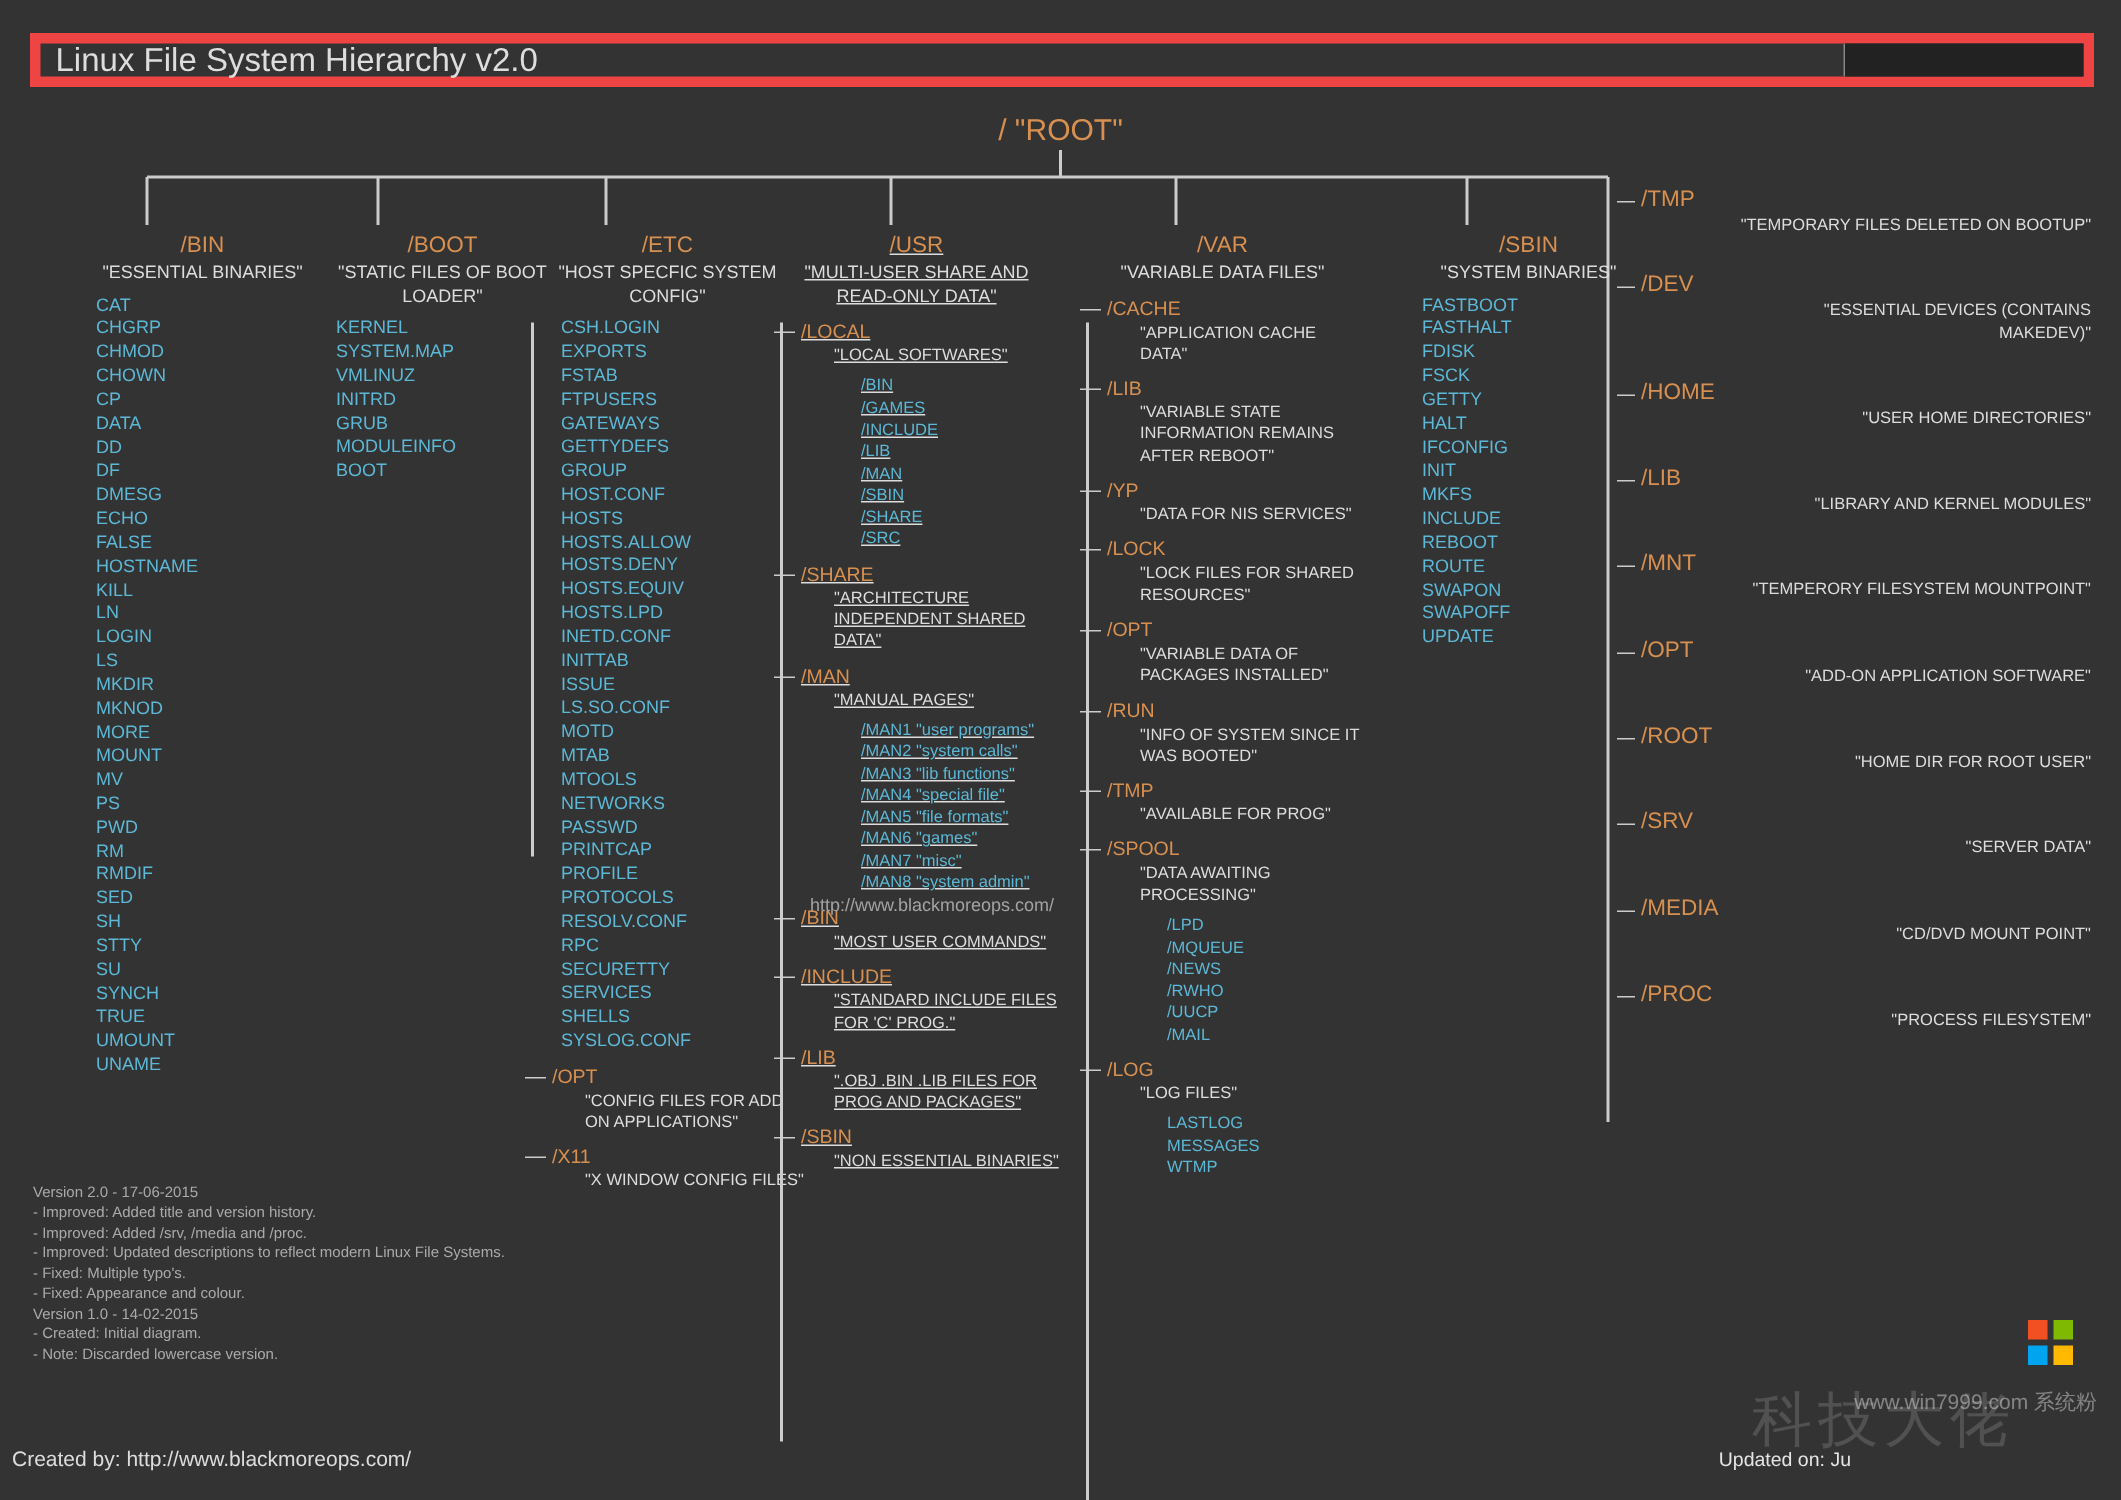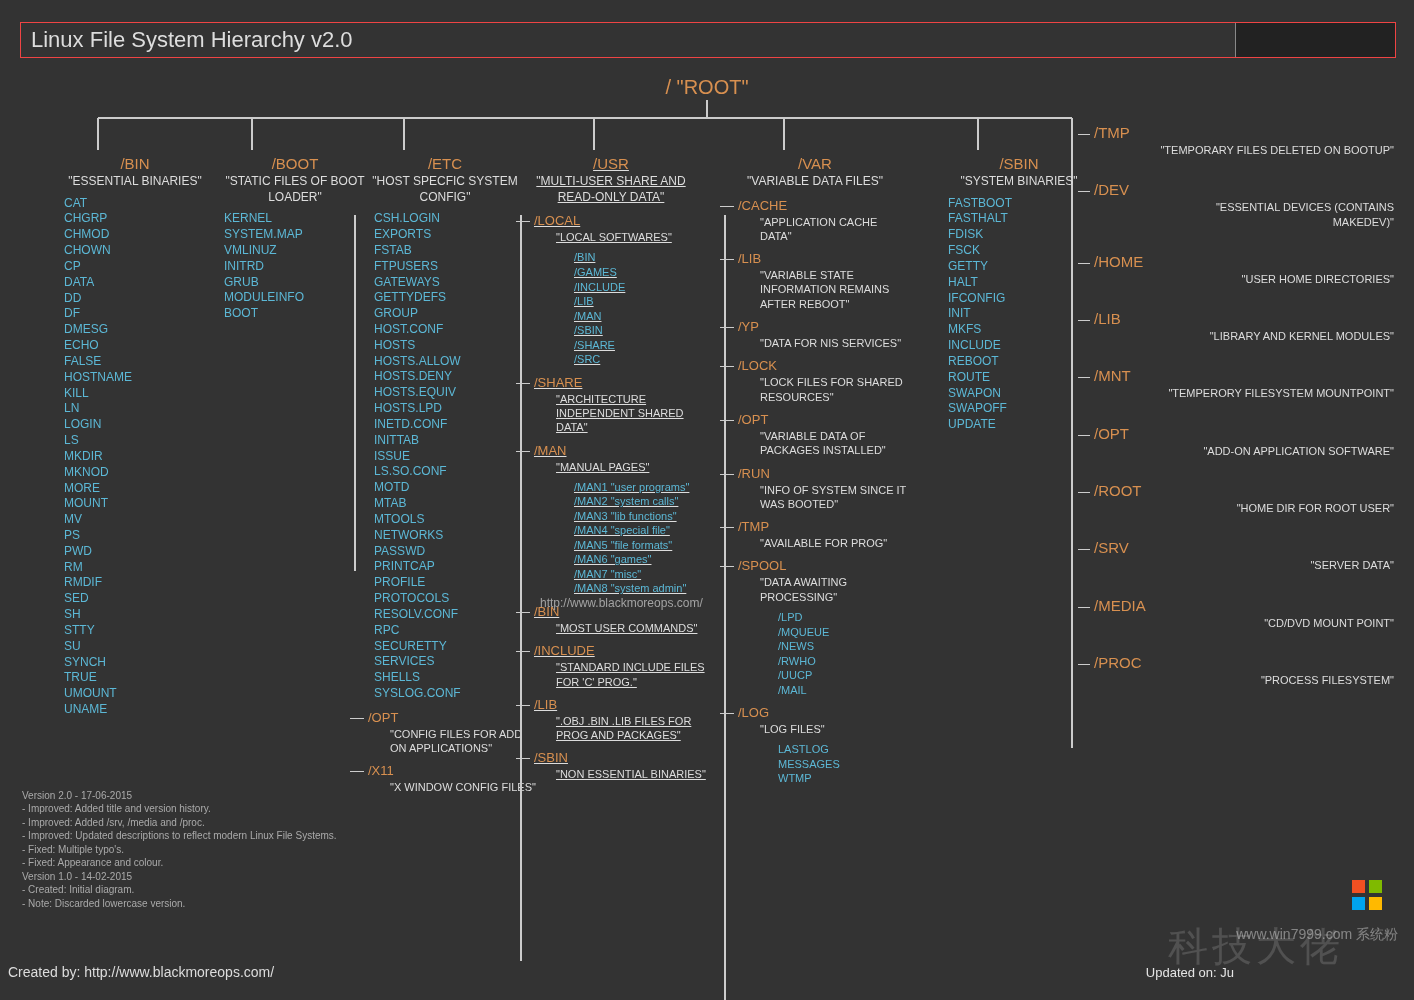--- a/index.html
+++ b/index.html
@@ -1,17 +1,17 @@
 <!DOCTYPE html>
 <html><head>
 <meta charset="utf-8">
 <style>
 *{margin:0;padding:0;box-sizing:border-box;font-family:"Segoe UI",Arial,sans-serif}
 body{background:#333;color:#ddd;width:1414px;height:1000px;overflow:hidden;position:relative}
-.hdr{position:absolute;top:22px;left:20px;right:18px;height:36px;border:1px solid #ef4444;display:flex;align-items:center}
+.hdr{position:absolute;top:22px;left:20px;right:18px;height:36px;border:7px solid #ef4444;display:flex;align-items:center}
 .hdr h1{font-size:22px;font-weight:400;color:#ddd;padding-left:10px;flex:1}
 .hdr .box{width:160px;height:100%;background:#222;border-left:1px solid #888}
 .root{position:absolute;top:76px;left:0;right:0;text-align:center;color:#d89050;font-size:20px}
 svg.tree{position:absolute;top:100px;left:0;width:1414px;height:800px}
 svg.tree line{stroke:#ccc;stroke-width:2}
 .cols{position:absolute;top:155px;left:0;width:100%}
 .col{position:absolute;top:0}
 .dir{color:#d89050;font-size:15px;margin-bottom:2px}
 .desc{color:#ddd;font-size:12px;line-height:1.3;margin-bottom:6px}
 .items{list-style:none;padding-left:24px}

